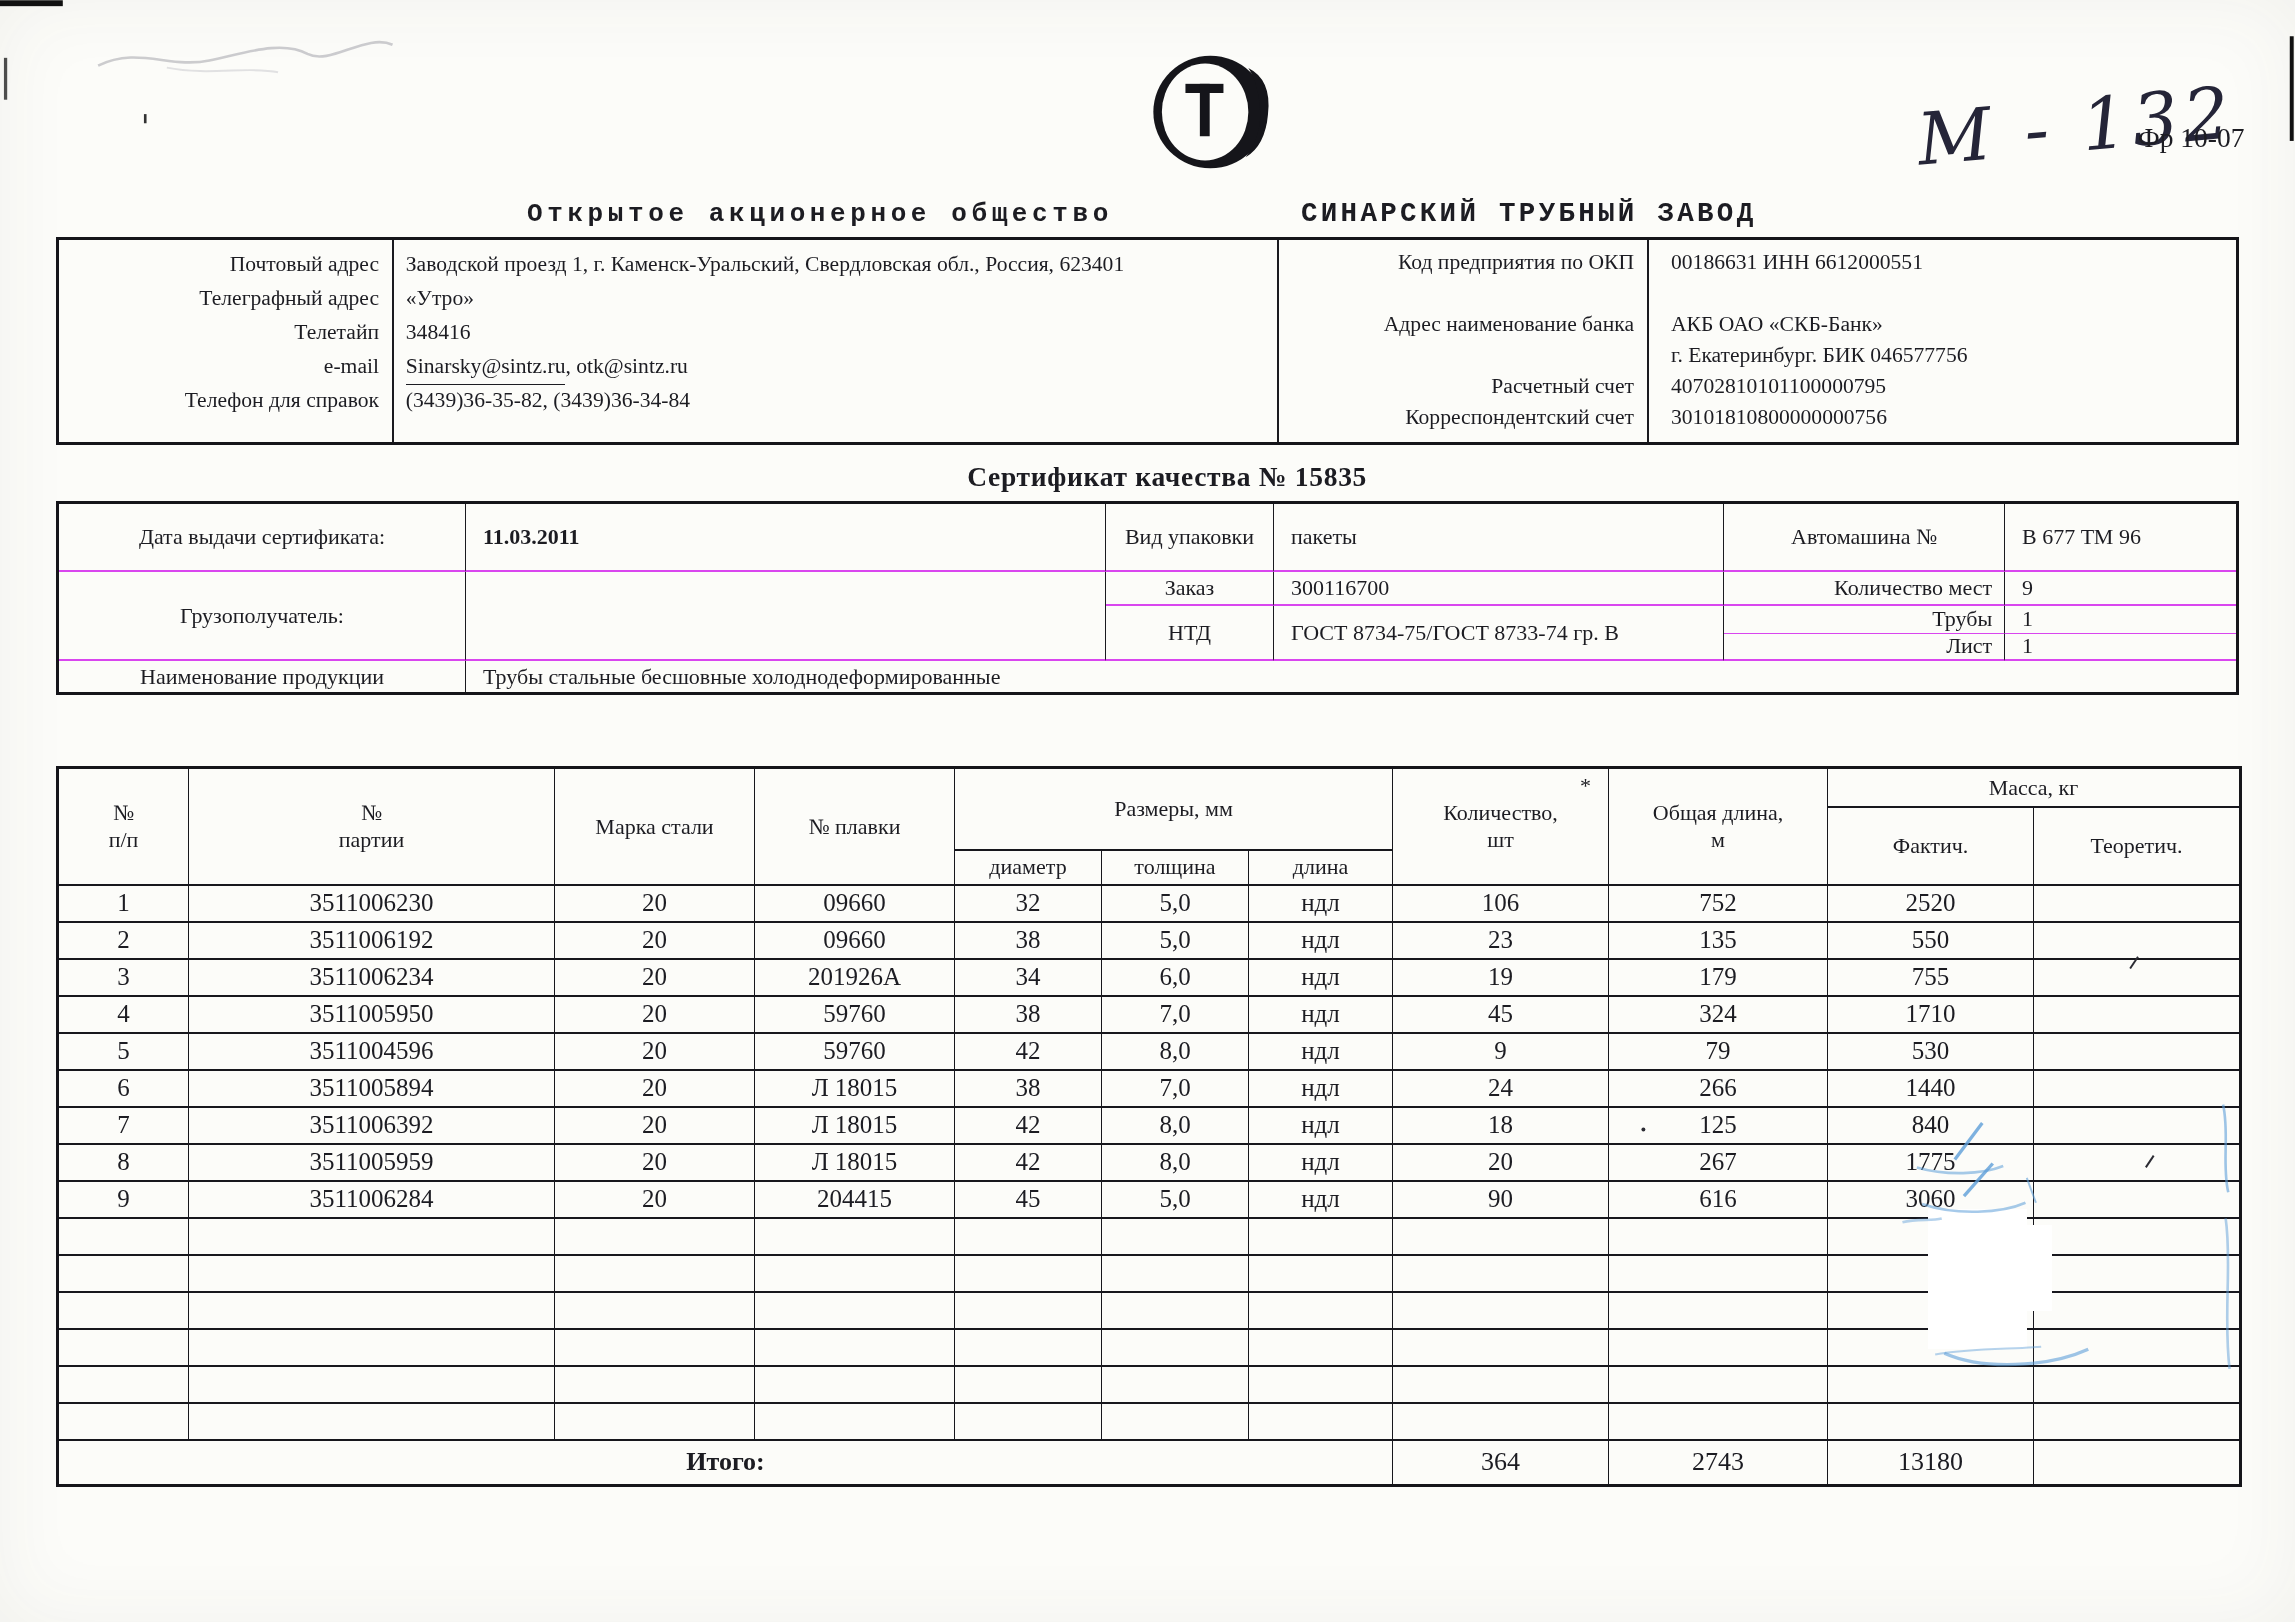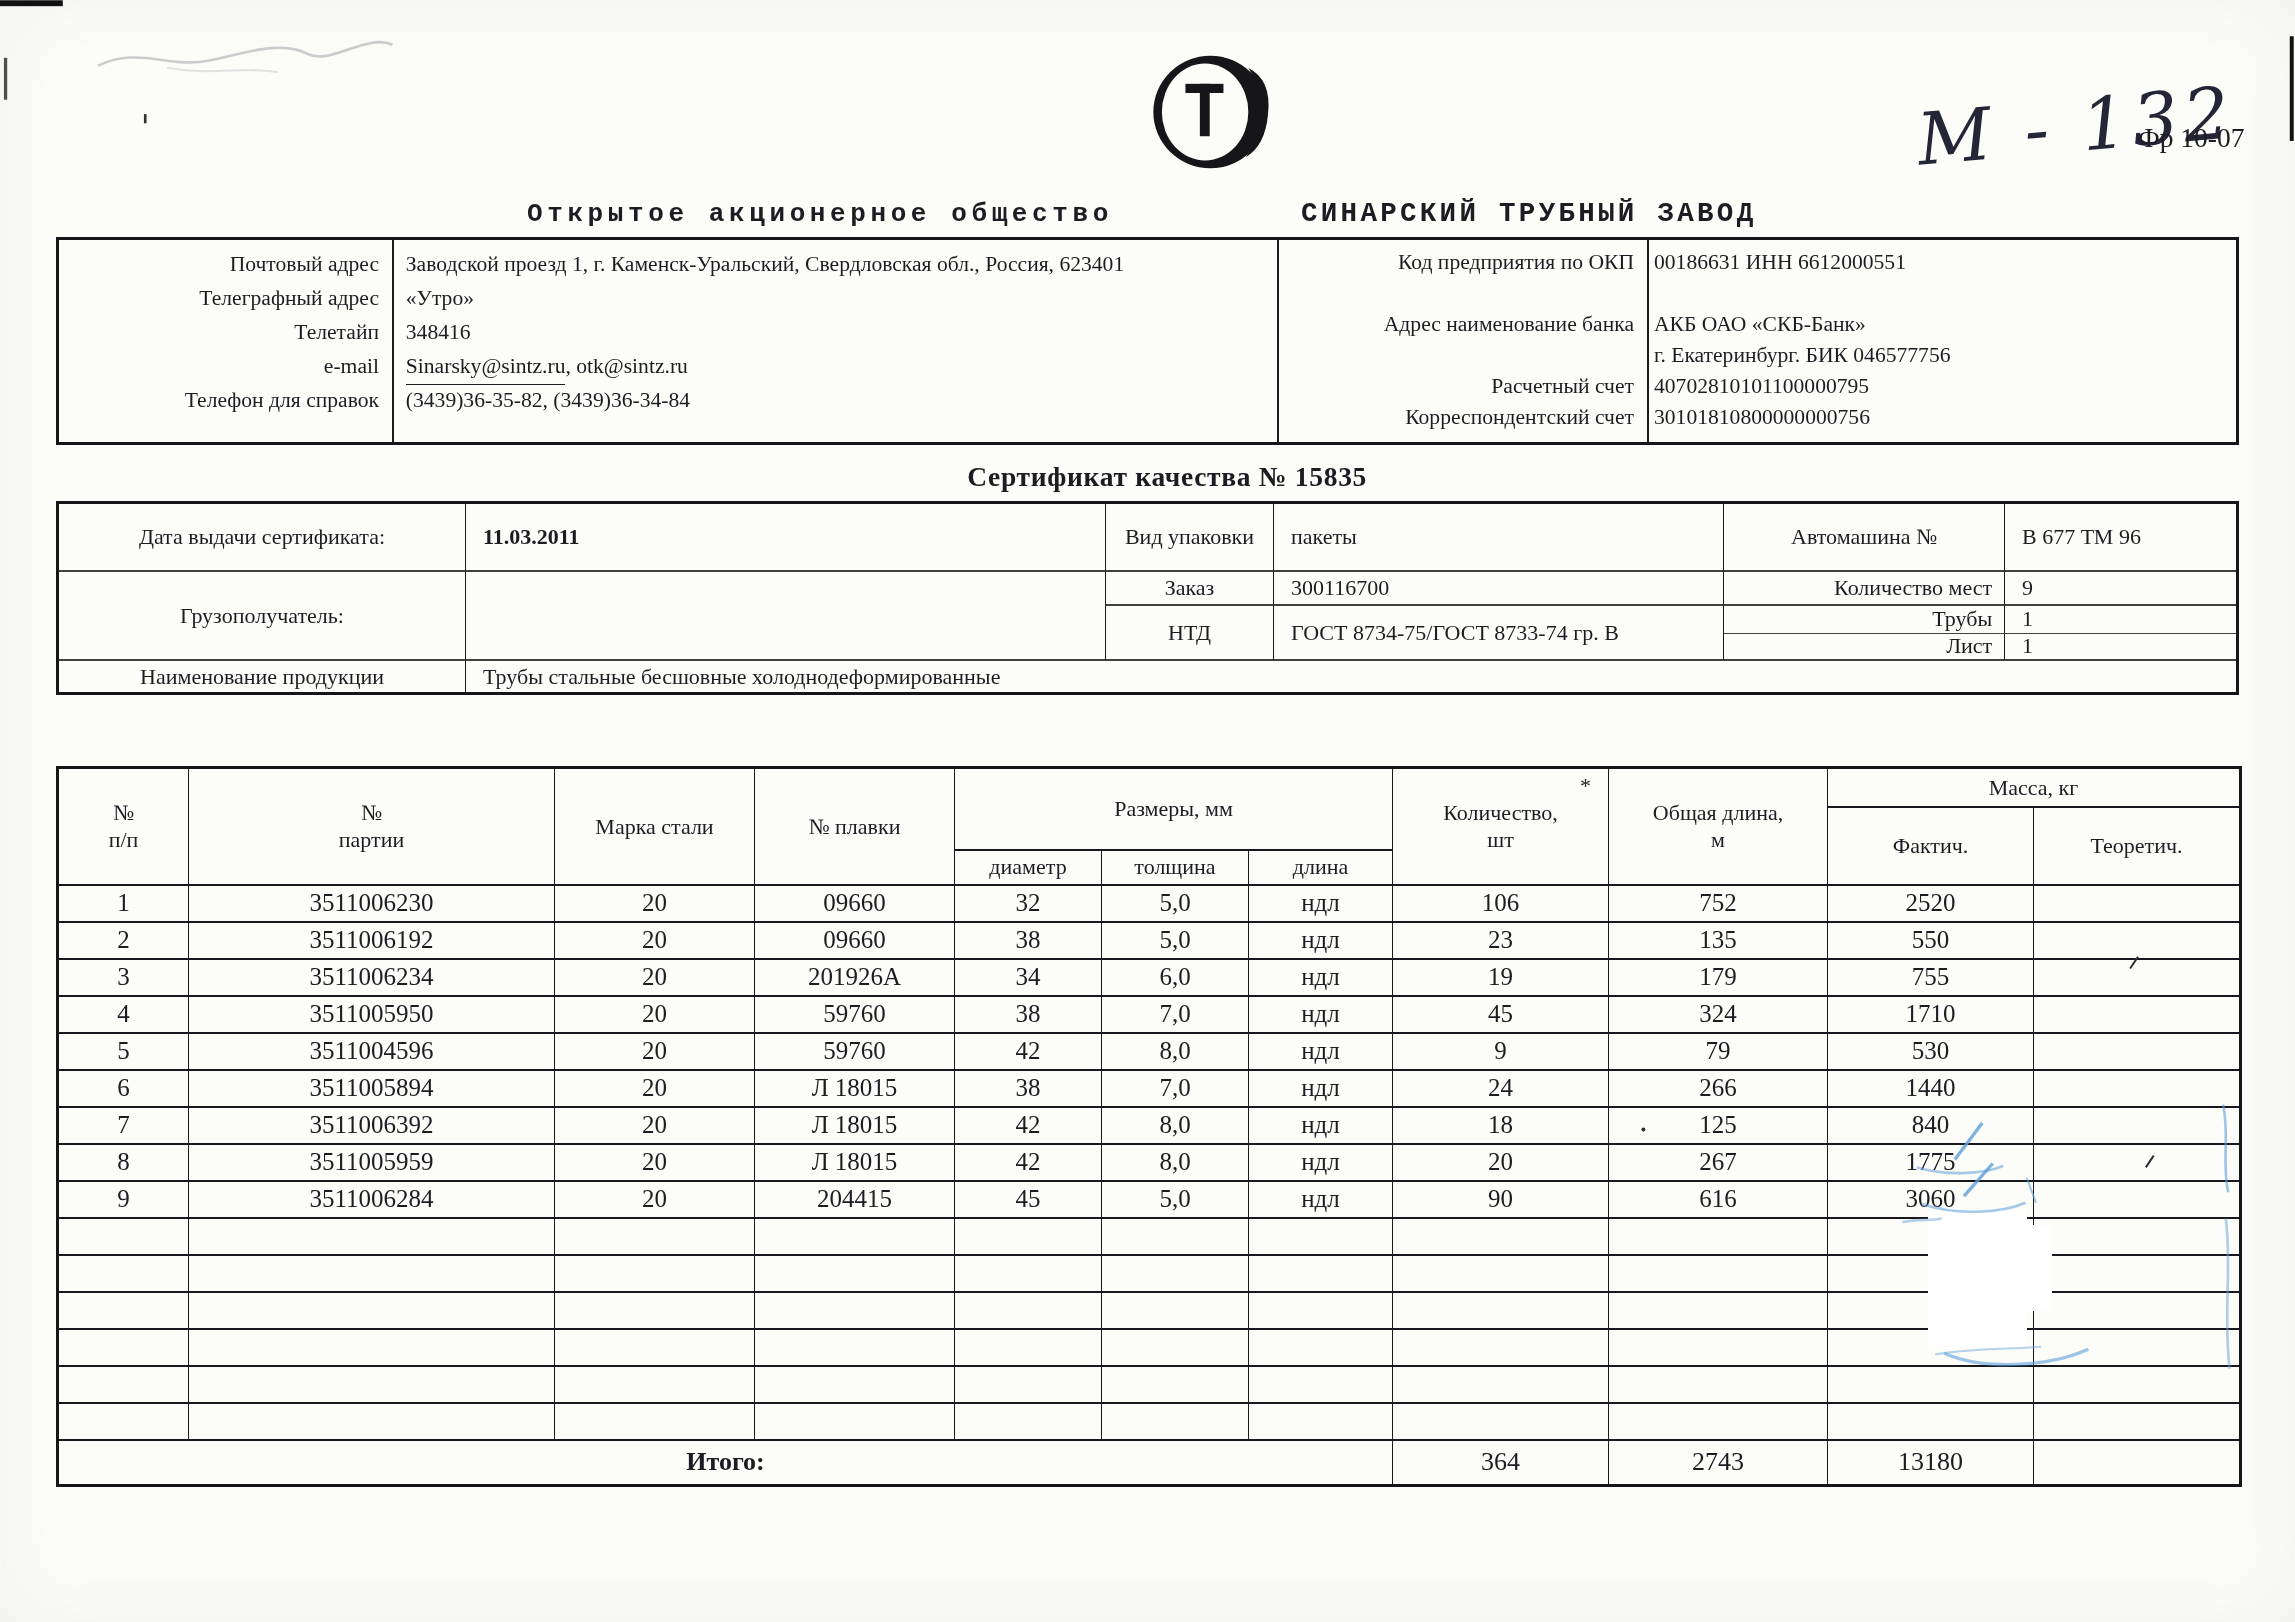--- a/index.html
+++ b/index.html
@@ -19,33 +19,33 @@
     font-family:"DejaVu Serif",serif;color:#252538;letter-spacing:5.2px;transform:rotate(-5deg);white-space:nowrap;}
   .form-code{position:absolute;left:2138px;top:122px;font-size:27.5px;white-space:nowrap;}
 
   
   .info-box{position:absolute;left:56px;top:237px;width:2183px;height:208px;
     border:3.3px solid #15151a;box-sizing:border-box;display:flex;}
   .ib-col{box-sizing:border-box;padding-top:6.5px;font-size:21.6px;}
   .ib-col1{width:335px;border-right:2px solid #1a1a20;text-align:right;padding-right:13px;}
   .ib-col2{width:885px;border-right:2.6px solid #1a1a20;padding-left:11.8px;}
   .ib-col3{width:370px;border-right:2px solid #1a1a20;text-align:right;padding-right:13px;}
-  .ib-col4{flex:1;padding-left:5px;}
+  .ib-col4{flex:1;padding-left:22px;}
   .ln{height:34px;line-height:34px;white-space:nowrap;}
   .lnb{height:31px;line-height:31px;white-space:nowrap;}
   .u{border-bottom:1.3px solid #1c1c22;padding-bottom:6px;}
 
   
   .cert-title{position:absolute;top:461px;left:0;width:100%;text-align:center;
     font-size:27.5px;font-weight:bold;letter-spacing:0.7px;transform:translateX(19.6px);}
   .cert-box{position:absolute;left:56px;top:501px;width:2183px;box-sizing:border-box;
     border:3.3px solid #15151a;display:grid;font-size:22px;
     grid-template-columns:407px 640px 168px 450px 281px 1fr;
     grid-template-rows:68px 34px 27.5px 27.5px 31px;}
-  .cc{border-right:1.3px solid #1a1a20;border-bottom:2px solid #404040;box-sizing:border-box;
+  .cc{border-right:1.3px solid #1a1a20;border-bottom:2px solid #d946ef;box-sizing:border-box;
     display:flex;align-items:center;justify-content:center;overflow:hidden;white-space:nowrap;}
   .cc.left{justify-content:flex-start;padding-left:17px;}
   .cc.right{justify-content:flex-end;padding-right:11.8px;}
   .cc.no-r{border-right:none;}
   .cc.no-b{border-bottom:none;}
   .cc.thin-b{border-bottom-width:1.3px;}
   .cc.bold{font-weight:bold;}
 
   
   .main-table{position:absolute;left:56px;top:766px;width:2183px;

